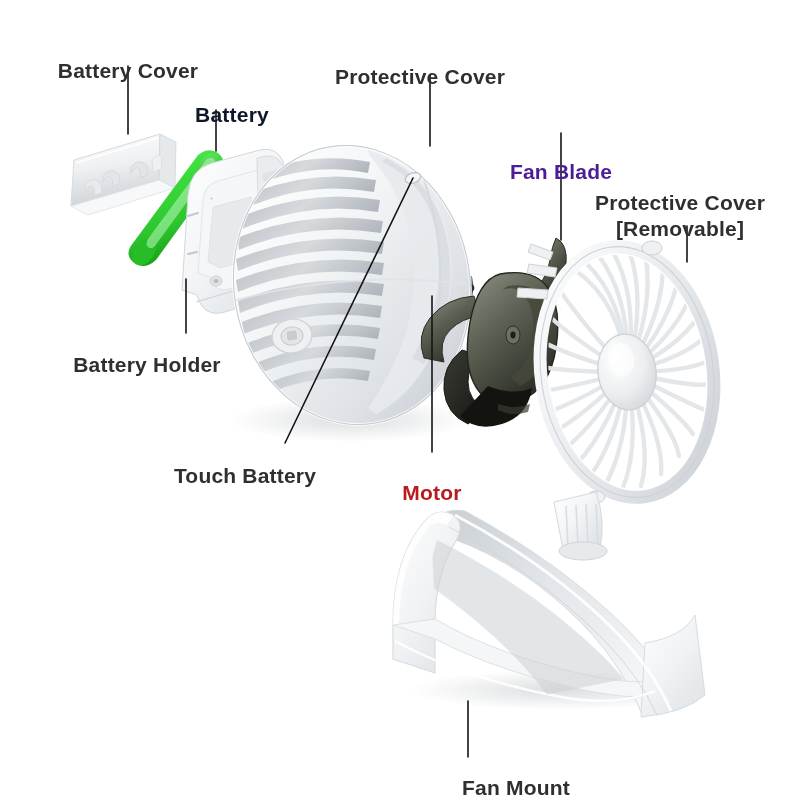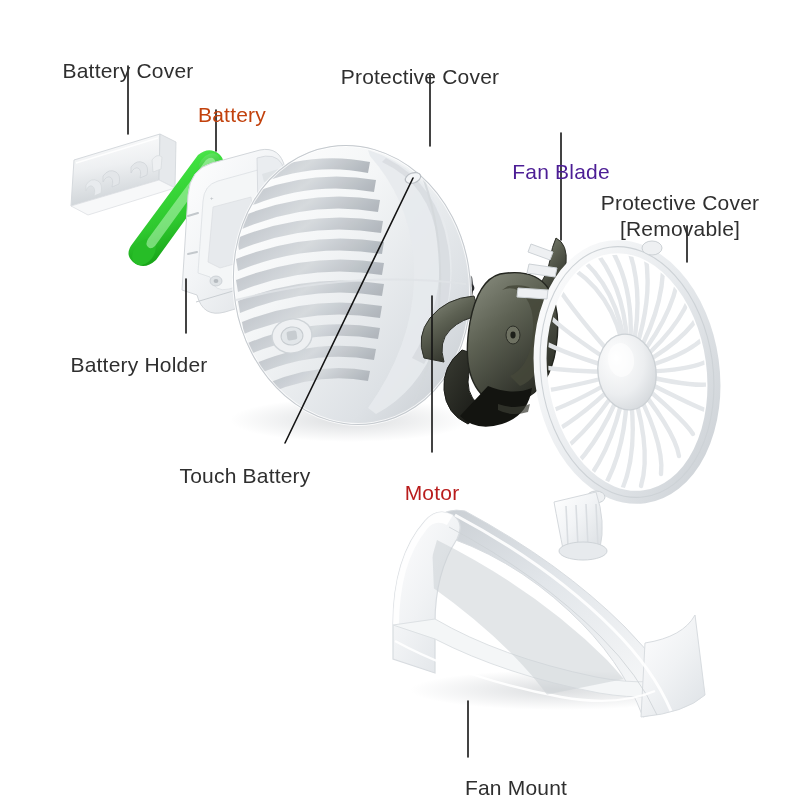--- a/index.html
+++ b/index.html
@@ -13,21 +13,21 @@
   #art{position:absolute;left:0;top:0;width:800px;height:800px;}
   .lbl{
     position:absolute;
     color:#2f2f2f;
     font-size:21px;
     line-height:26px;
     letter-spacing:.2px;
     white-space:pre;
     font-weight:400;
   }
-  .lbl.ctr{transform:translateX(-50%);text-align:center;}
+  .lbl.ctr{transform:translateX(-50%);text-align:center;font-weight:bold;}
 </style>
 </head>
 <body>
 
 <div id="stage" style="background: rgb(255, 255, 255);">
 
   <svg id="art" viewBox="0 0 800 800">
     <defs>
       <linearGradient id="gWhite" x1="0" y1="0" x2="1" y2="1">
         <stop offset="0" stop-color="#ffffff"></stop>
@@ -323,24 +323,24 @@
         <line x1="687" y1="226" x2="687" y2="262"></line>
         <line x1="186" y1="279" x2="186" y2="333"></line>
         <line x1="413" y1="178" x2="285" y2="443"></line>
         <line x1="432" y1="296" x2="432" y2="452"></line>
         <line x1="468" y1="701" x2="468" y2="757"></line>
       </g>
   </svg>
 
   <div id="labels">
       <div class="lbl ctr" style="left: 128px; top: 58px; color: rgb(47, 47, 47);">Battery Cover</div>
-      <div class="lbl ctr" style="left: 232px; top: 102px; color: #c2410c;">Battery</div>
+      <div class="lbl ctr" style="left: 232px; top: 102px; color: #0f172a;">Battery</div>
       <div class="lbl ctr" style="left: 420px; top: 64px; color: rgb(47, 47, 47);">Protective Cover</div>
       <div class="lbl ctr" style="left: 561px; top: 124px; color: #4c1d95; margin-top: 35px;">Fan Blade</div>
       <div class="lbl ctr" style="left: 680px; top: 190px; color: rgb(47, 47, 47);">Protective Cover</div>
       <div class="lbl ctr" style="left: 680px; top: 216px; color: rgb(47, 47, 47);">[Removable]</div>
-      <div class="lbl ctr" style="left: 139px; top: 352px; color: rgb(47, 47, 47); text-align: right;">Battery Holder</div>
+      <div class="lbl ctr" style="left: 147px; top: 352px; color: rgb(47, 47, 47); text-align: right;">Battery Holder</div>
       <div class="lbl ctr" style="left: 245px; top: 463px; color: rgb(47, 47, 47);">Touch Battery</div>
       <div class="lbl ctr" style="left: 432px; top: 480px; color: #b91c1c;">Motor</div>
       <div class="lbl ctr" style="left: 468px; top: 775px; color: rgb(47, 47, 47); margin-left: 48px;">Fan Mount</div>
     </div>
 
 </div>
 
 </body></html>

